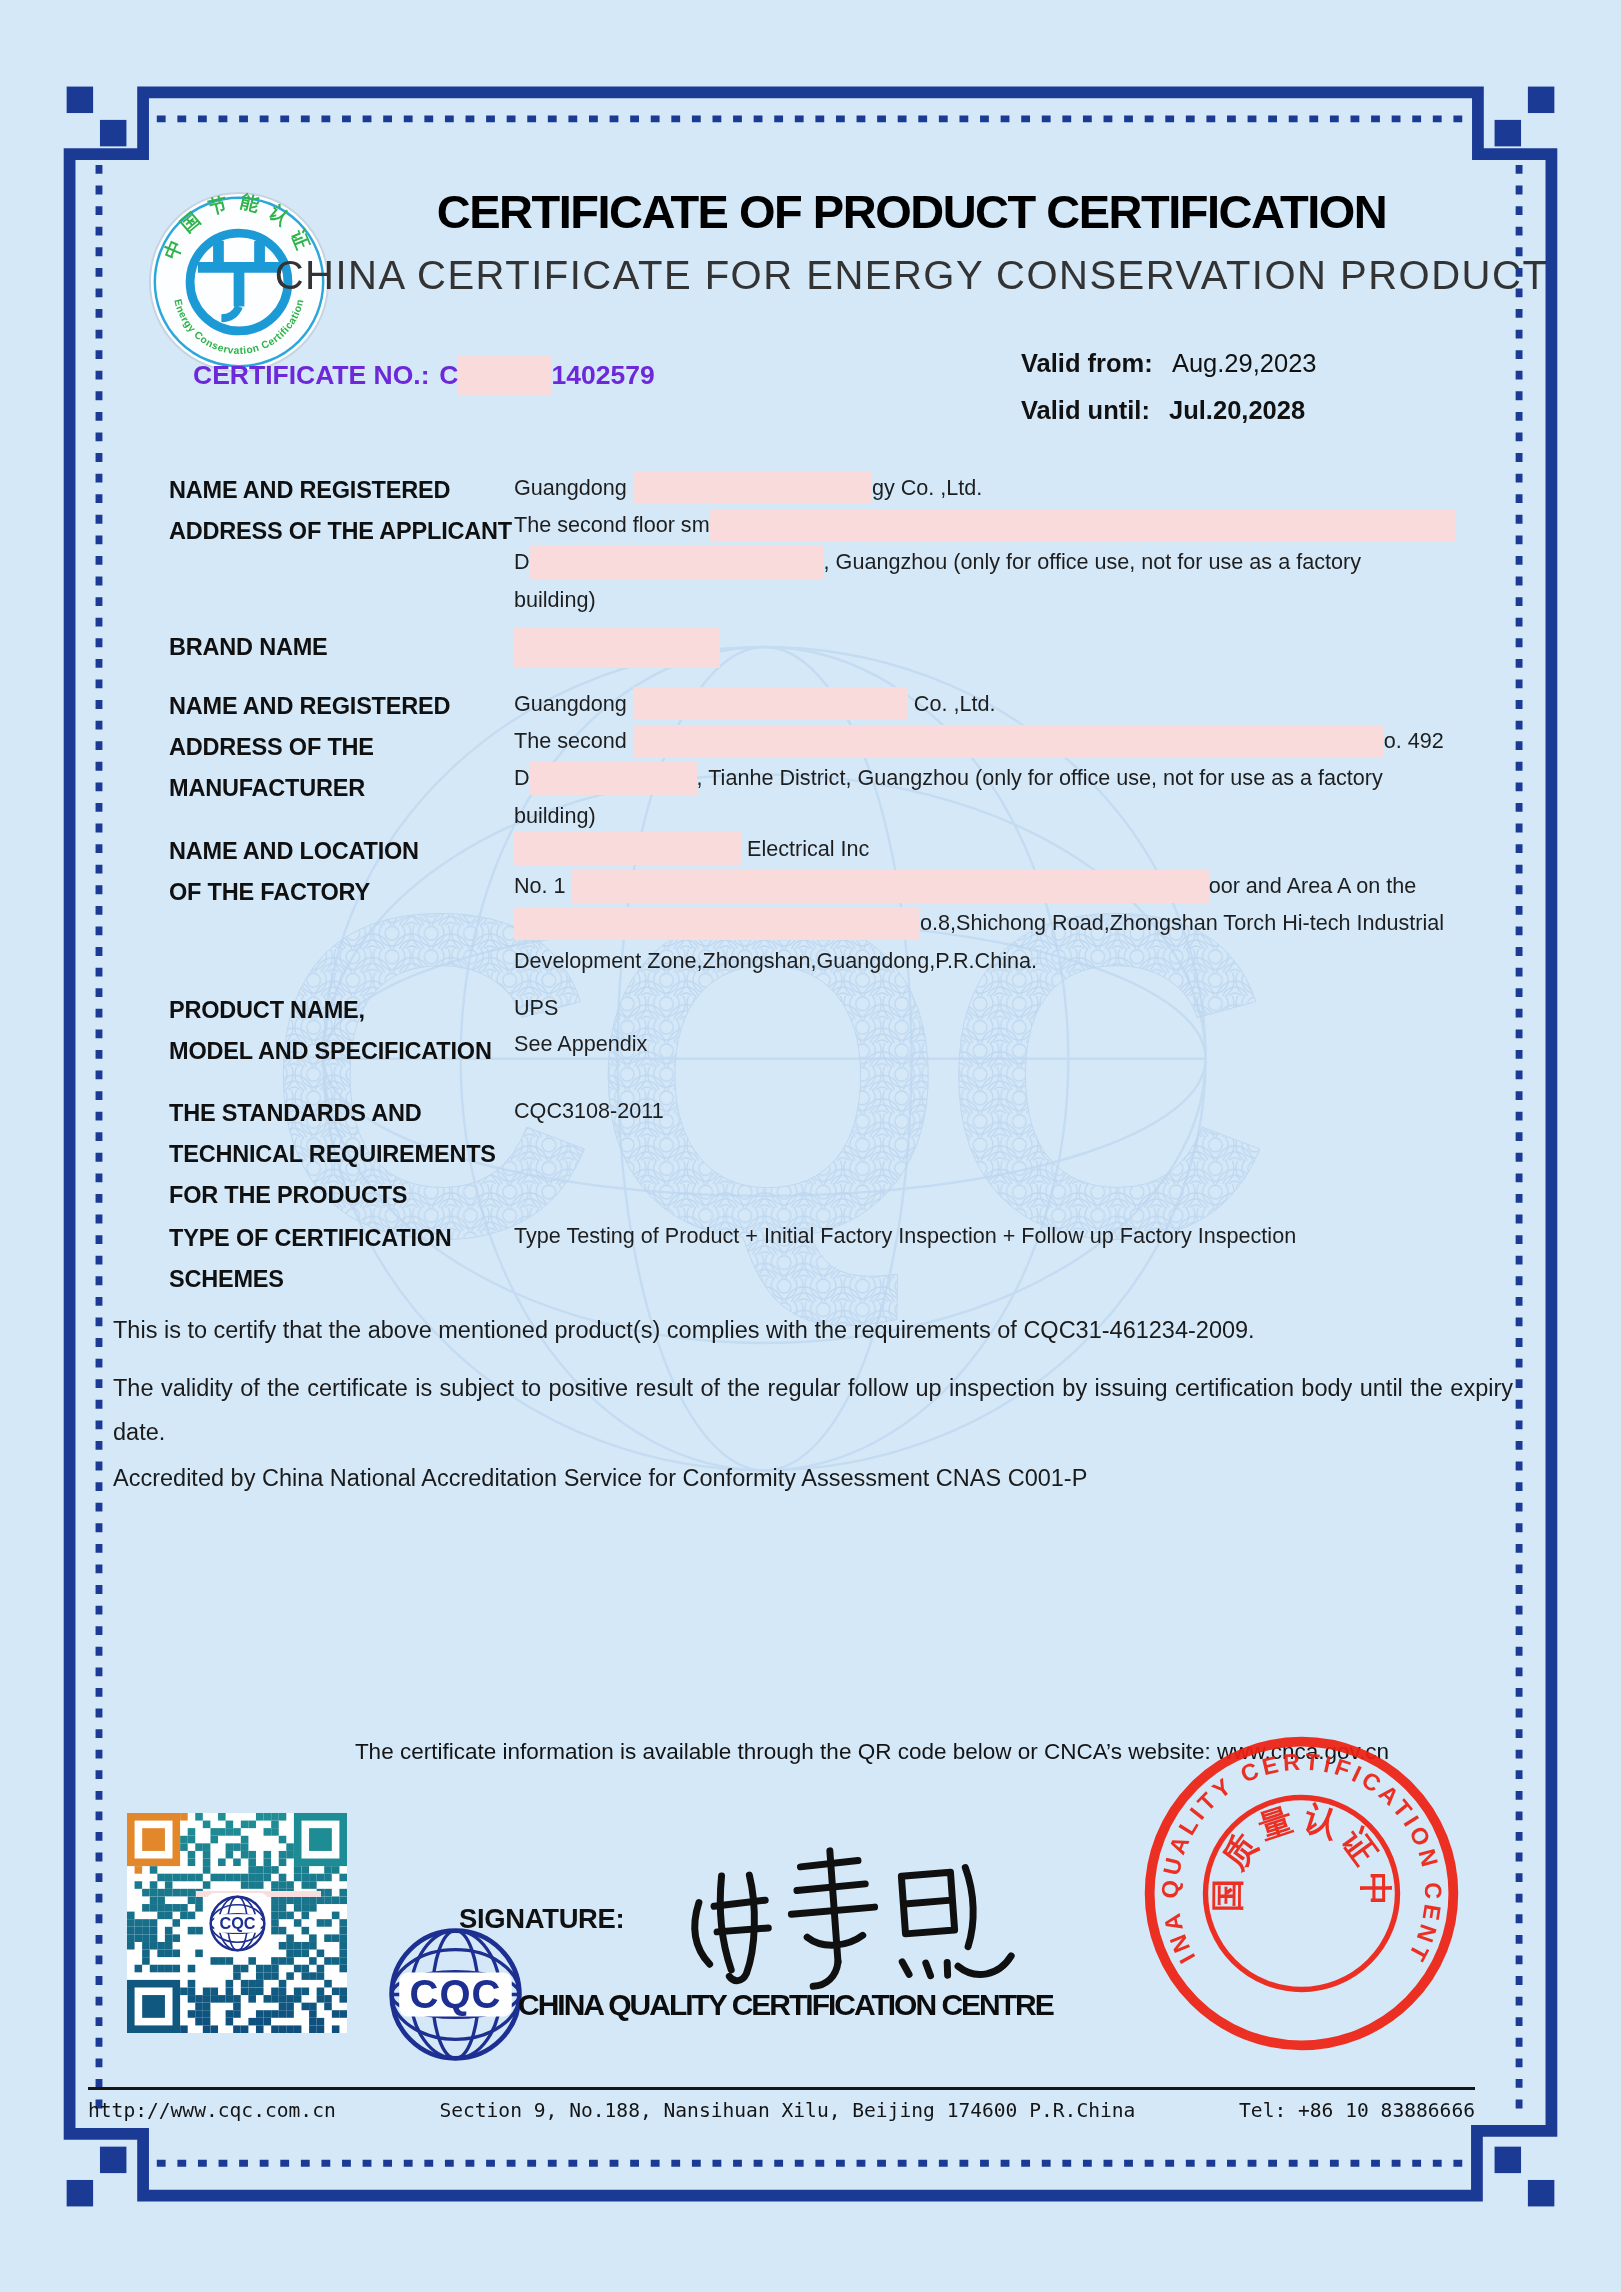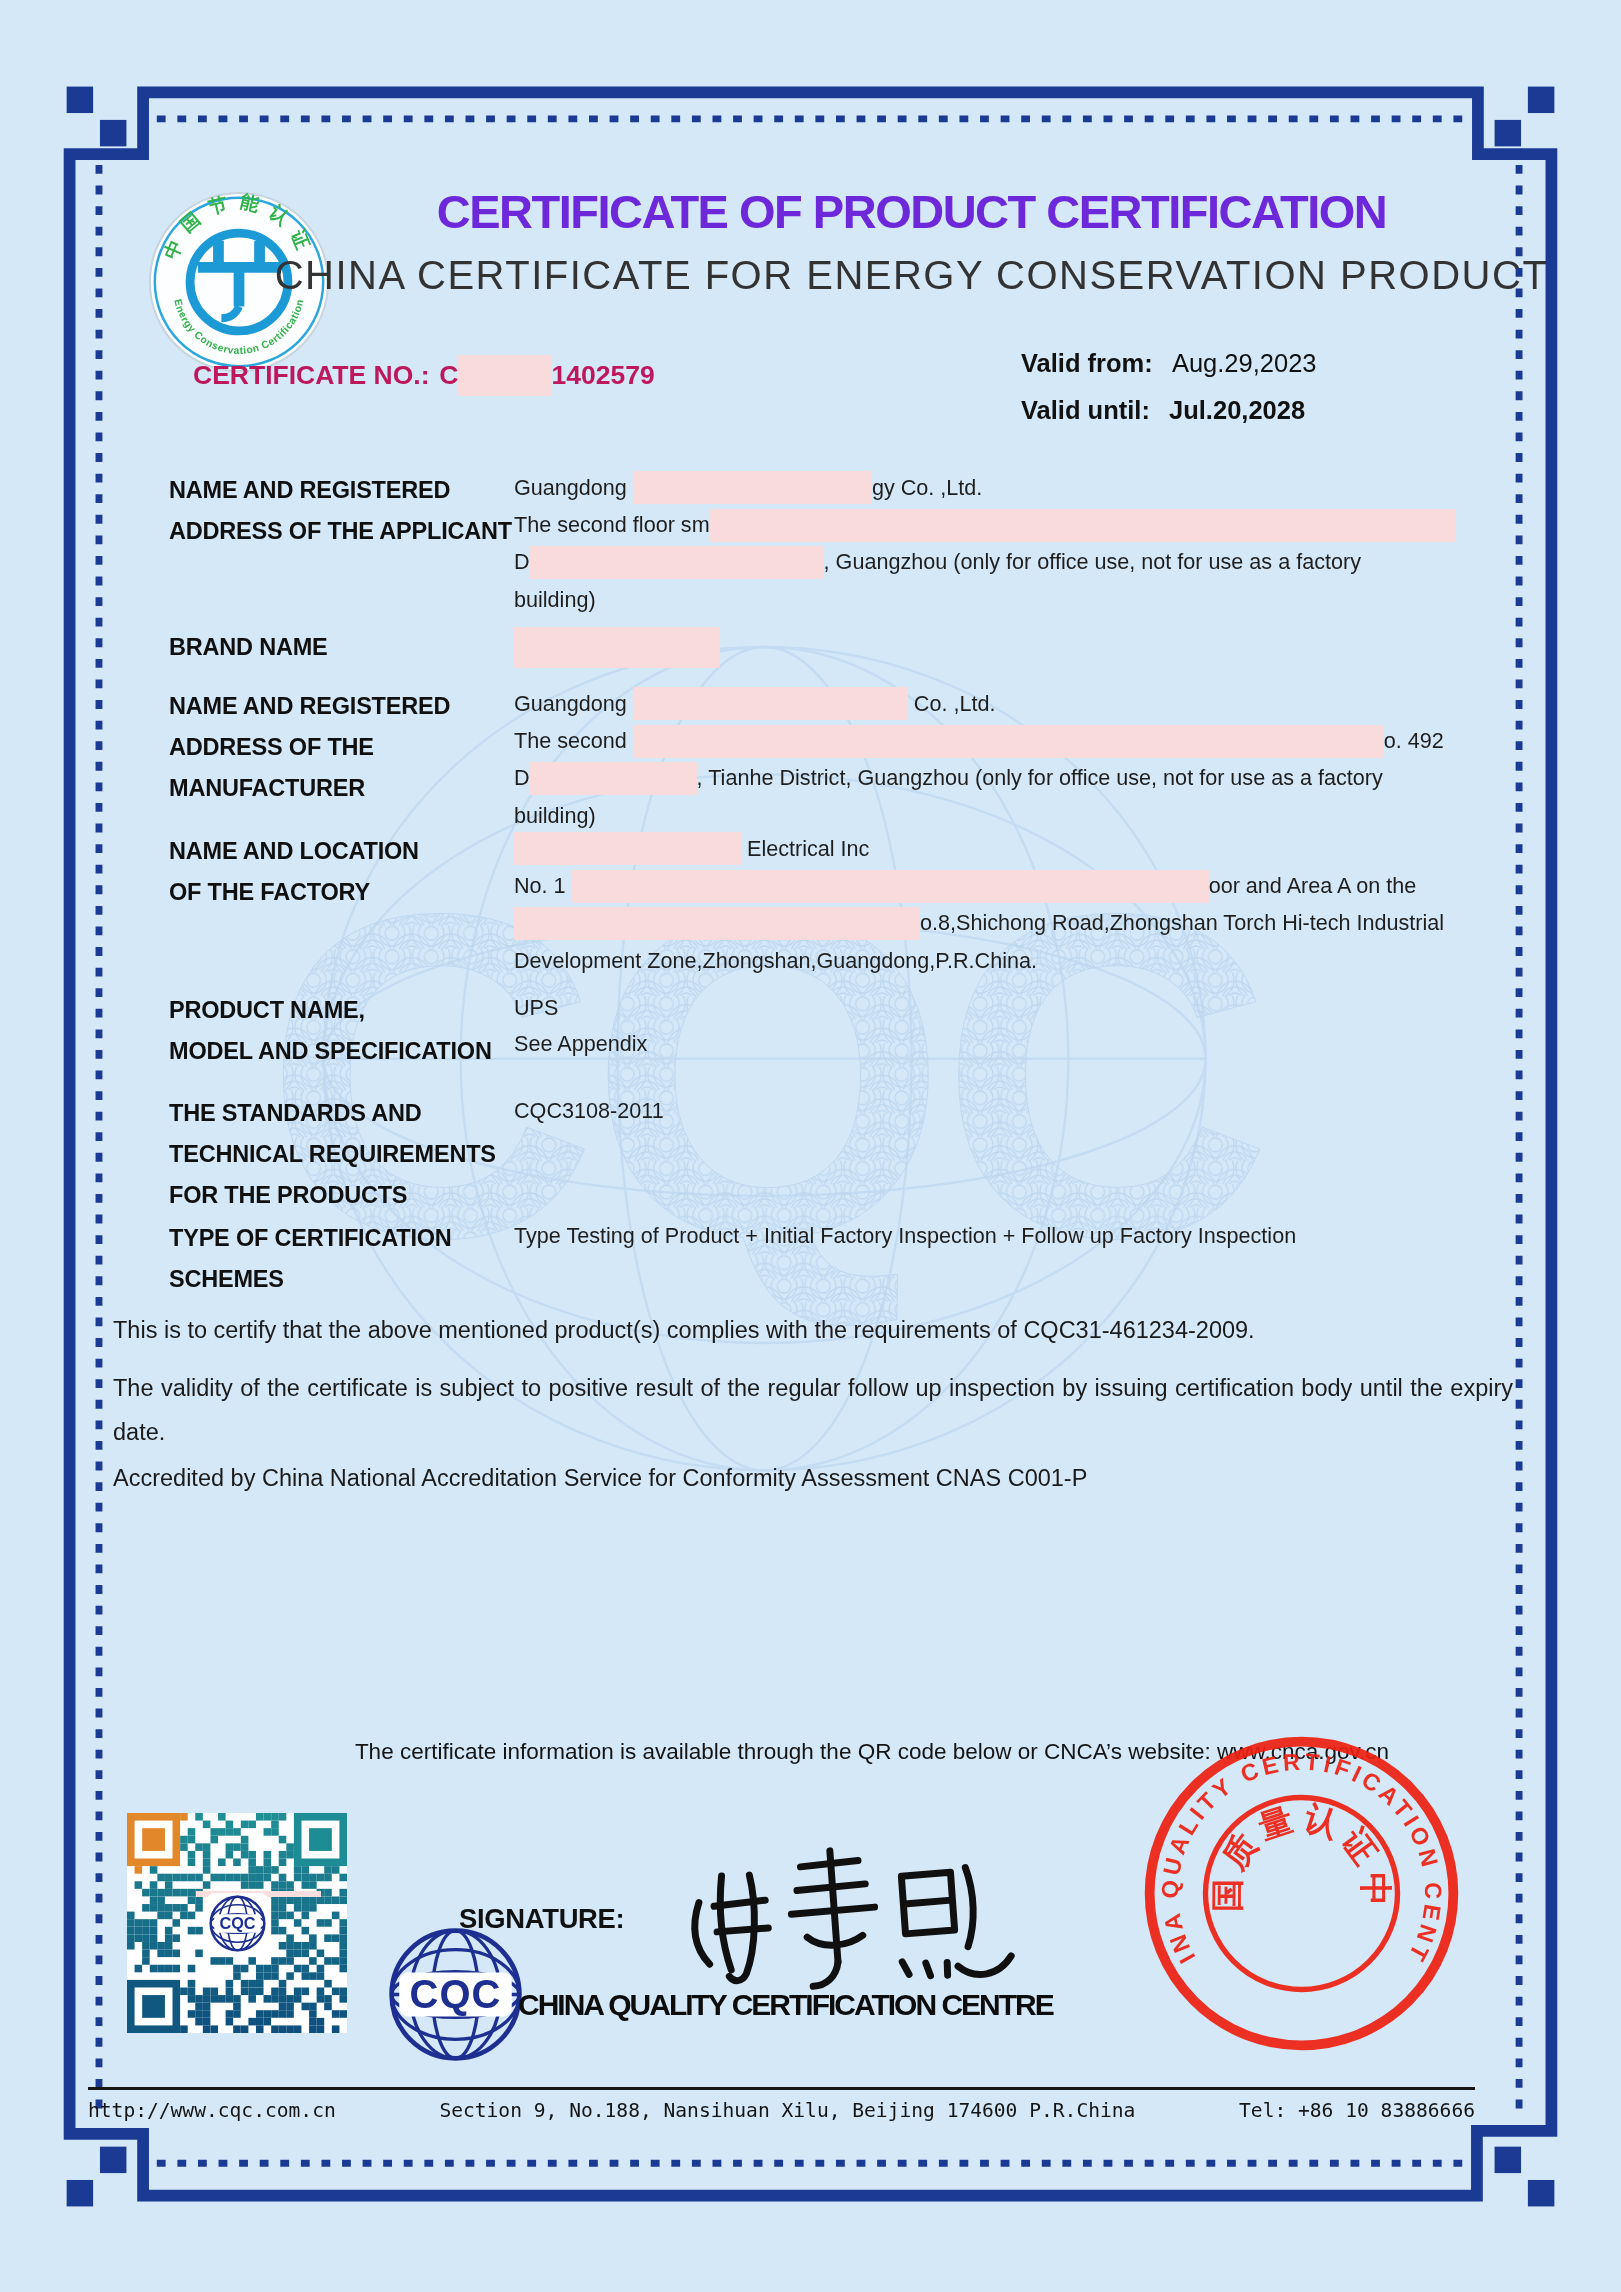--- a/index.html
+++ b/index.html
@@ -3,25 +3,25 @@
 <meta charset="utf-8">
 <style>
   html,body{margin:0;padding:0;background:#d5e8f8;}
   #page{position:relative;width:1621px;height:2293px;background:#d5e8f8;
         font-family:"Liberation Sans",sans-serif;overflow:hidden;color:#1a1a1a;}
   .abs{position:absolute;}
   svg{display:block;}
 
   
   #titles{position:absolute;left:202px;top:184px;width:1419px;text-align:center;}
-  #main-title{font-size:47px;font-weight:bold;letter-spacing:-1.5px;color:#6d28d9;margin:0;}
+  #main-title{font-size:47px;font-weight:bold;letter-spacing:-1.5px;color:#000000;margin:0;}
   #sub-title{font-size:40px;font-weight:400;letter-spacing:1.5px;color:#333;margin:13.7px 0 0 0;}
 
   
-  #certno{position:absolute;left:193px;top:355px;font-size:26.5px;font-weight:bold;color:#be185d;white-space:nowrap;}
+  #certno{position:absolute;left:193px;top:355px;font-size:26.5px;font-weight:bold;color:#6d28d9;white-space:nowrap;}
   #certno .sp{margin-right:9.8px;}
   #validity{position:absolute;left:1021px;top:349px;font-size:25.5px;color:#111;}
   #validity .vrow{white-space:nowrap;}
   #validity .vrow+.vrow{margin-top:17.6px;}
   #validity .vlab{font-weight:bold;}
   #validity .vval{font-weight:400;margin-left:12px;}
   #validity .vval.bold{font-weight:bold;}
 
   
   .field-row{position:absolute;left:169px;display:flex;width:1300px;}

